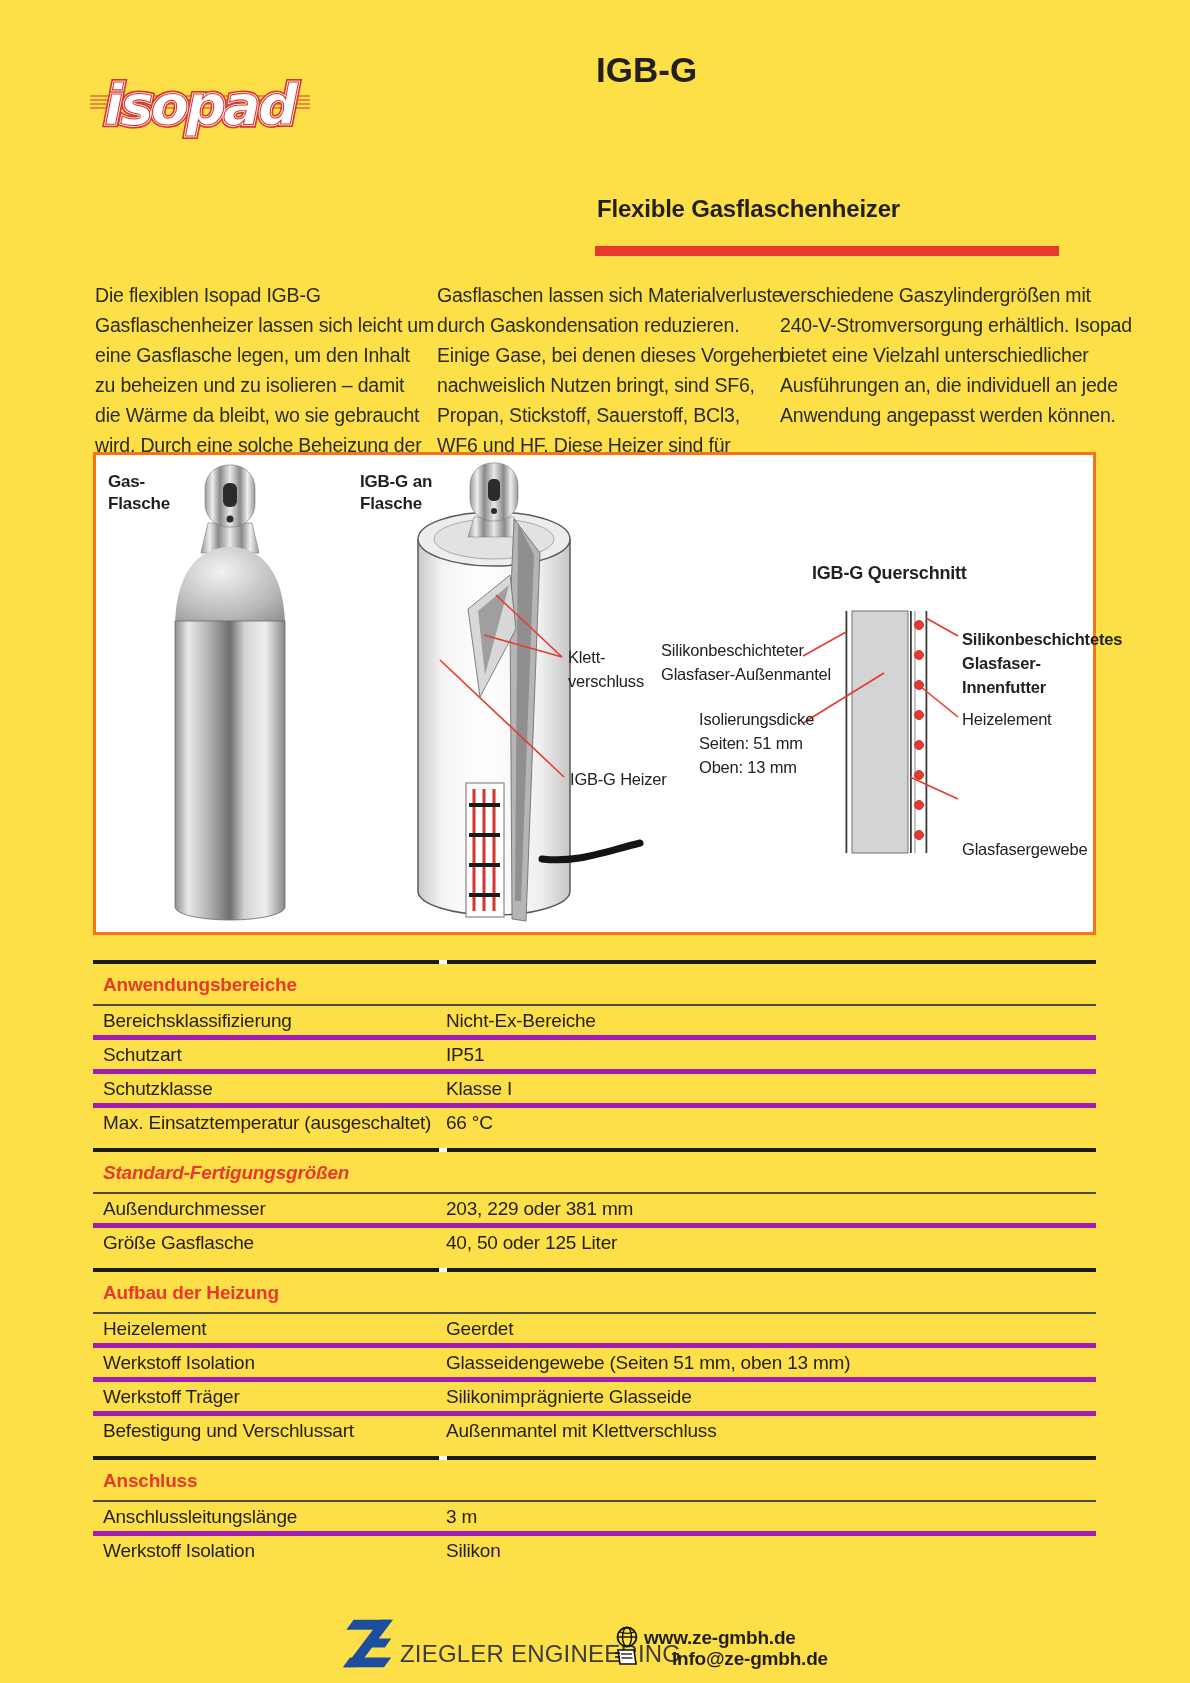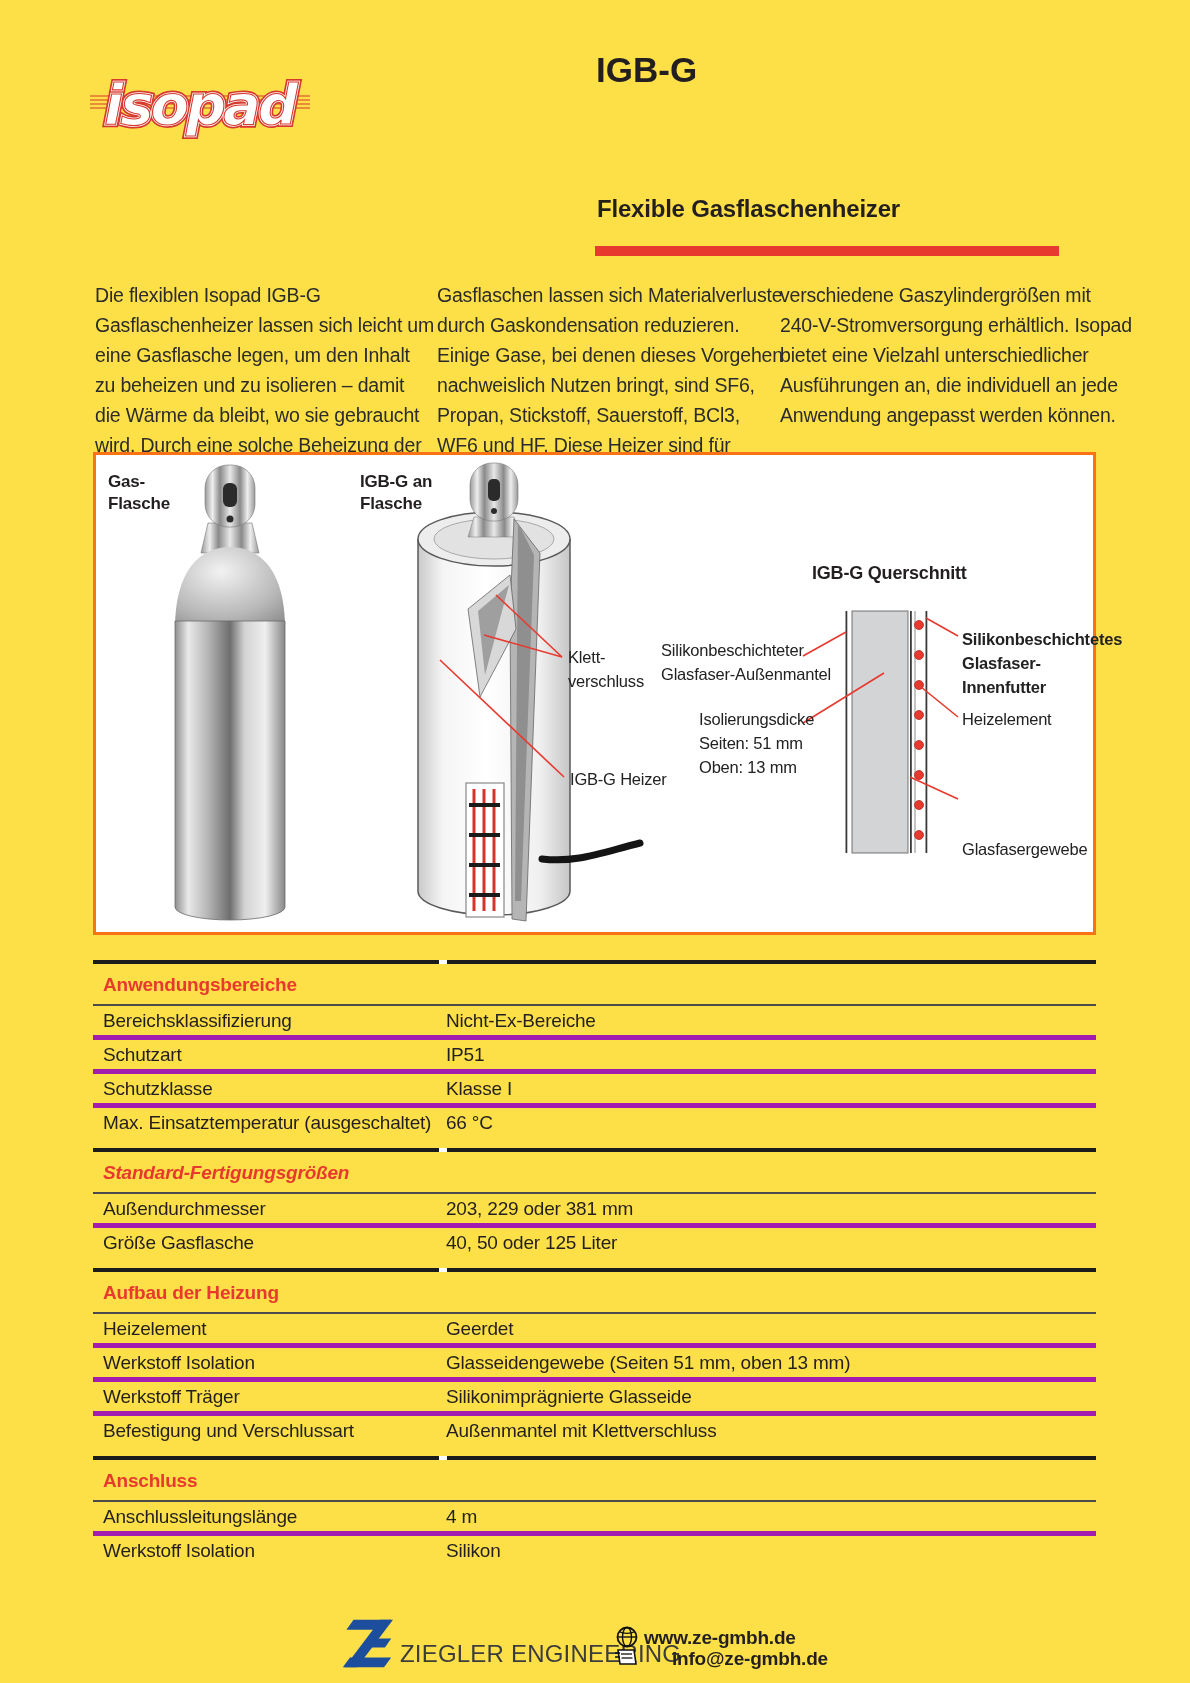--- a/index.html
+++ b/index.html
@@ -248,21 +248,21 @@
           <div class="tlabel">Befestigung und Verschlussart</div>
           <div class="tvalue">Außenmantel mit Klettverschluss</div>
         </div>
       </div>
       <div class="section">
         <div class="secbar"></div>
         <div class="sec-title" style="color: rgb(232, 57, 46);">Anschluss</div>
         <div class="sec-rule"></div>
         <div class="trow">
           <div class="tlabel">Anschlussleitungslänge</div>
-          <div class="tvalue">4 m</div>
+          <div class="tvalue">3 m</div>
         </div>
         <div class="trow sep">
           <div class="tlabel">Werkstoff Isolation</div>
           <div class="tvalue">Silikon</div>
         </div>
       </div>
     </div>
 
   <svg class="footer-logo" width="58" height="52" viewBox="0 0 62 58">
     <g fill="#1D4E9E">

